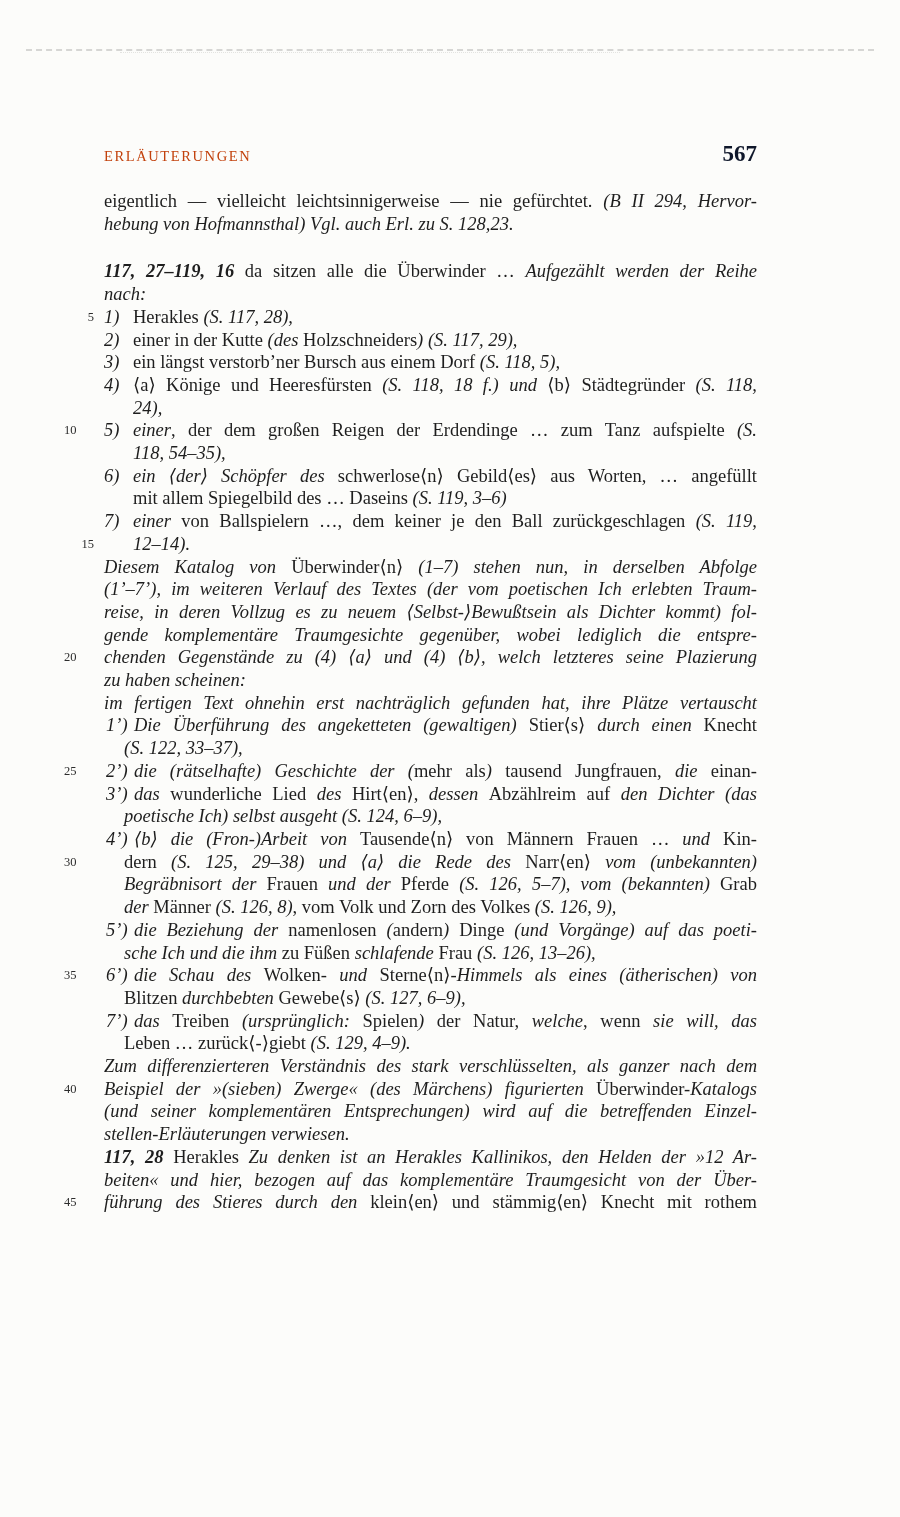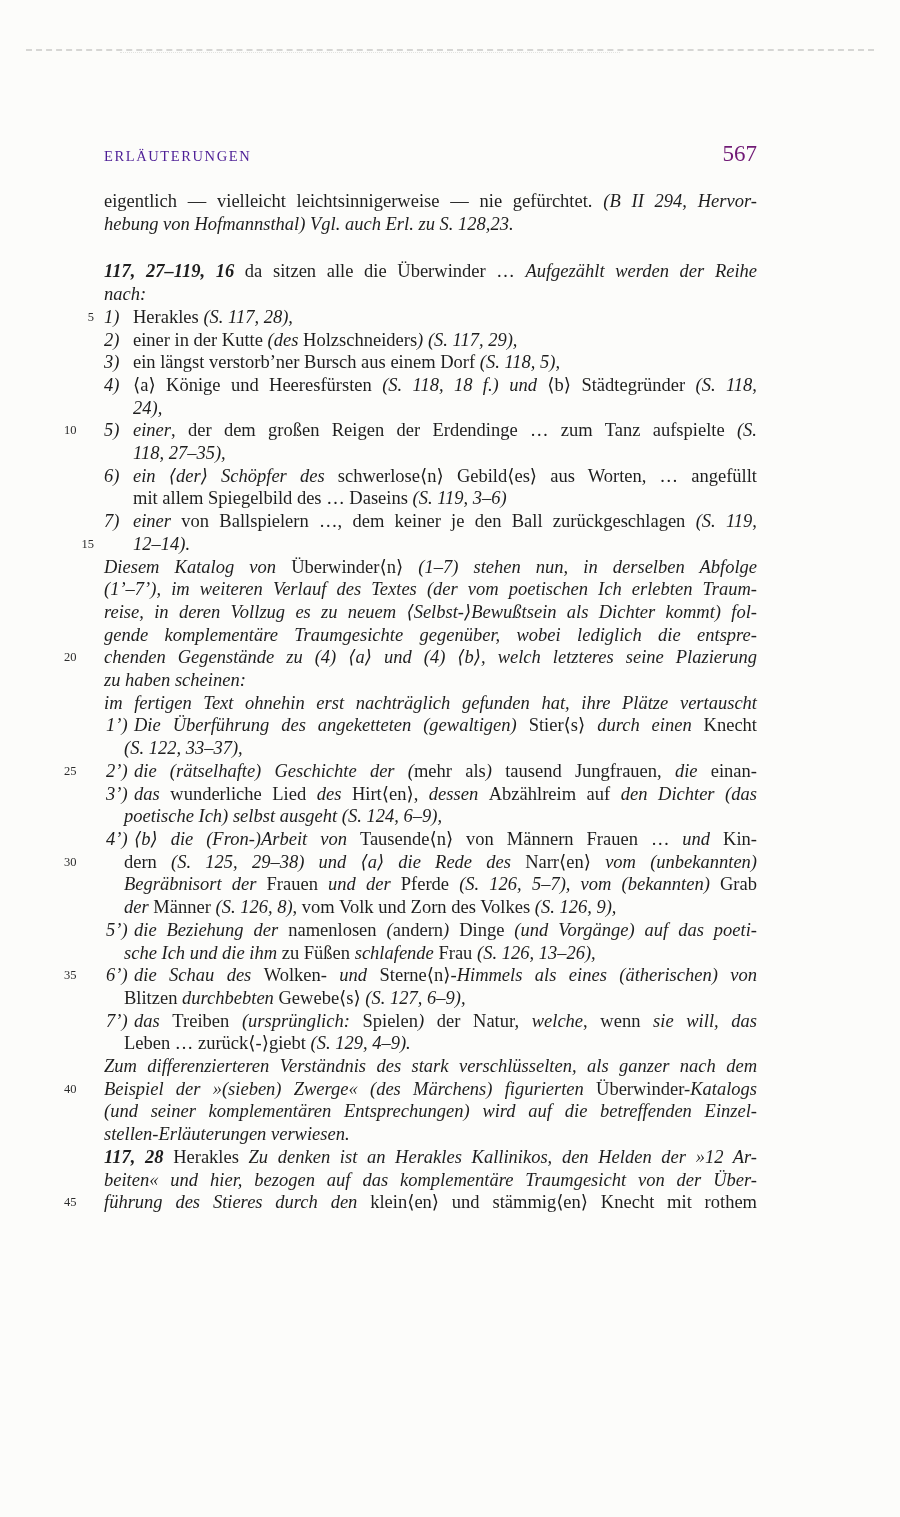--- a/index.html
+++ b/index.html
@@ -19,24 +19,24 @@
   #artifact2{
     position:absolute;top:52px;left:120px;width:500px;height:0;
     border-top:1px dotted #b5b5b2;opacity:.35;
   }
   
   #runhead{
     position:absolute;left:104px;top:141px;width:653px;
     display:flex;justify-content:space-between;align-items:baseline;
   }
   #runtitle{
-    font-size:14.5px;letter-spacing:1.6px;color:#4c1d95;
+    font-size:14.5px;letter-spacing:1.6px;color:#c2410c;
   }
   #pageno{
-    font-size:23px;color:#701a75;
+    font-size:23px;color:#0f172a;font-weight:bold;
   }
   
   #textblock{
     position:absolute;left:104px;top:190px;width:653px;
     font-size:18.5px;line-height:22.7px;
   }
   .line{position:relative;min-height:22.7px;}
   .just{text-align:justify;text-align-last:justify;text-justify:inter-word;}
   .seg-r{font-style:normal;}
   .seg-i{font-style:italic;}
@@ -69,21 +69,21 @@
       <div class="line just"><span class="seg-r">eigentlich — vielleicht leichtsinnigerweise — nie gefürchtet. </span><span class="seg-i">(B II 294, Hervor-</span></div>
       <div class="line"><span class="seg-i">hebung von Hofmannsthal) Vgl. auch Erl. zu S. 128,23.</span></div>
       <div class="line just" style="margin-top: 25px;"><span class="seg-bi">117, 27–119, 16</span><span class="seg-r"> da sitzen alle die Überwinder … </span><span class="seg-i">Aufgezählt werden der Reihe</span></div>
       <div class="line"><span class="seg-i">nach:</span></div>
       <div class="line m1"><span class="lineno">5</span><span class="marker">1)</span><span class="seg-r">Herakles </span><span class="seg-i">(S. 117, 28),</span></div>
       <div class="line m1"><span class="marker">2)</span><span class="seg-r">einer in der Kutte </span><span class="seg-i">(des </span><span class="seg-r">Holzschneiders</span><span class="seg-i">) (S. 117, 29),</span></div>
       <div class="line m1"><span class="marker">3)</span><span class="seg-r">ein längst verstorb’ner Bursch aus einem Dorf </span><span class="seg-i">(S. 118, 5),</span></div>
       <div class="line m1 just"><span class="marker">4)</span><span class="seg-r">⟨a⟩ Könige und Heeresfürsten </span><span class="seg-i">(S. 118, 18 f.) und </span><span class="seg-r">⟨b⟩ Städtegründer </span><span class="seg-i">(S. 118,</span></div>
       <div class="line c1"><span class="seg-i">24),</span></div>
       <div class="line m1 just"><span class="lineno">10</span><span class="marker">5)</span><span class="seg-i">einer</span><span class="seg-r">, der dem großen Reigen der Erdendinge … zum Tanz aufspielte </span><span class="seg-i">(S.</span></div>
-      <div class="line c1"><span class="seg-i">118, 27–35),</span></div>
+      <div class="line c1"><span class="seg-i">118, 54–35),</span></div>
       <div class="line m1 just"><span class="marker">6)</span><span class="seg-i">ein ⟨der⟩ Schöpfer des </span><span class="seg-r">schwerlose⟨n⟩ Gebild⟨es⟩ aus Worten, … angefüllt</span></div>
       <div class="line c1"><span class="seg-r">mit allem Spiegelbild des … Daseins </span><span class="seg-i">(S. 119, 3–6)</span></div>
       <div class="line m1 just"><span class="marker">7)</span><span class="seg-i">einer </span><span class="seg-r">von Ballspielern …, dem keiner je den Ball zurückgeschlagen </span><span class="seg-i">(S. 119,</span></div>
       <div class="line c1"><span class="lineno">15</span><span class="seg-i">12–14).</span></div>
       <div class="line just"><span class="seg-i">Diesem Katalog von </span><span class="seg-r">Überwinder⟨n⟩ </span><span class="seg-i">(1–7) stehen nun, in derselben Abfolge</span></div>
       <div class="line just"><span class="seg-i">(1’–7’), im weiteren Verlauf des Textes (der vom poetischen Ich erlebten Traum-</span></div>
       <div class="line just"><span class="seg-i">reise, in deren Vollzug es zu neuem ⟨Selbst-⟩Bewußtsein als Dichter kommt) fol-</span></div>
       <div class="line just"><span class="seg-i">gende komplementäre Traumgesichte gegenüber, wobei lediglich die entspre-</span></div>
       <div class="line just"><span class="lineno">20</span><span class="seg-i">chenden Gegenstände zu (4) ⟨a⟩ und (4) ⟨b⟩, welch letzteres seine Plazierung</span></div>
       <div class="line"><span class="seg-i">zu haben scheinen:</span></div>

